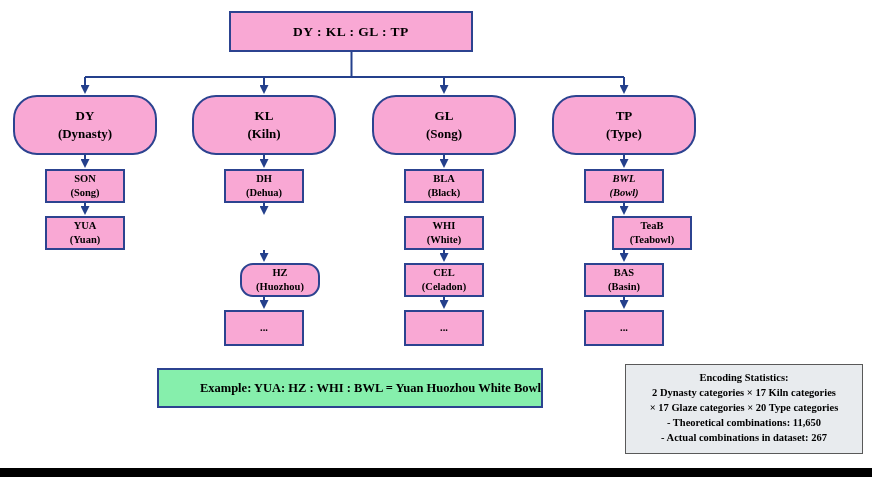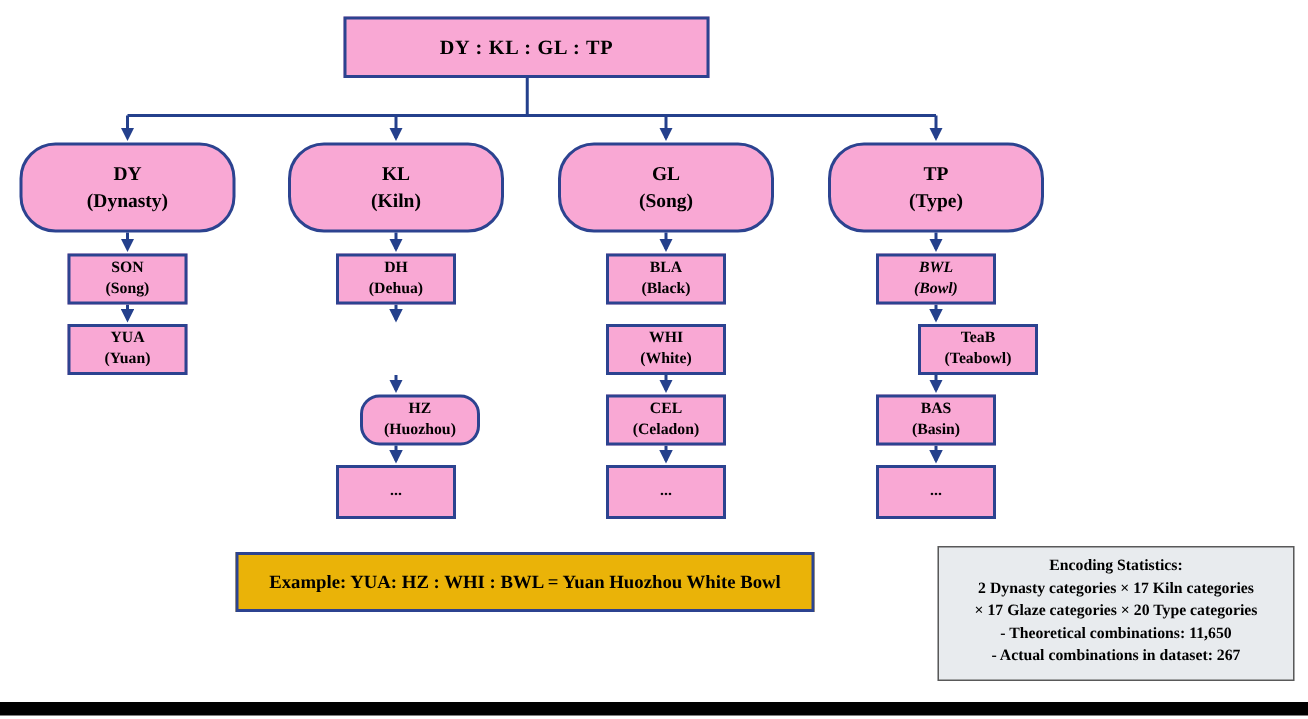--- a/index.html
+++ b/index.html
@@ -8,22 +8,22 @@
     font-family:"Liberation Serif","DejaVu Serif",serif;font-weight:bold;color:#000000;
   }
   .connectors{position:absolute;left:0;top:0;pointer-events:none;}
   .box{position:absolute;box-sizing:border-box;background:#f9a8d4;border:2px solid #2c4390;
        display:flex;flex-direction:column;align-items:center;justify-content:center;text-align:center;}
   .root-box{font-size:13.5px;letter-spacing:.5px;}
   .cat-box{border-radius:24px;font-size:13px;line-height:1.35;}
   .child-box{font-size:10.5px;line-height:1.3;}
   .child-box .code{display:block;}
   .child-box .name{display:block;}
-  .example-box{position:absolute;box-sizing:border-box;background:#eab308;border:2px solid #2c4390;
-       display:flex;align-items:center;justify-content:center;text-align:center;font-size:12.5px;}
+  .example-box{position:absolute;box-sizing:border-box;background:#86efac;border:2px solid #2c4390;
+       display:flex;align-items:center;justify-content:flex-end;text-align:center;font-size:12.5px;}
   .stats-box{position:absolute;box-sizing:border-box;background:#e8ebee;border:1.5px solid #595959;
        padding:6px 4px 4px 4px;text-align:center;font-size:10.5px;line-height:1.42;}
   .stats-title{display:block;}
   .stats-line{display:block;}
   .bottom-bar{position:absolute;left:0;top:468px;width:872px;height:9px;background:#000000;}
 </style>
 </head>
 <body>
 
 <div class="canvas">

